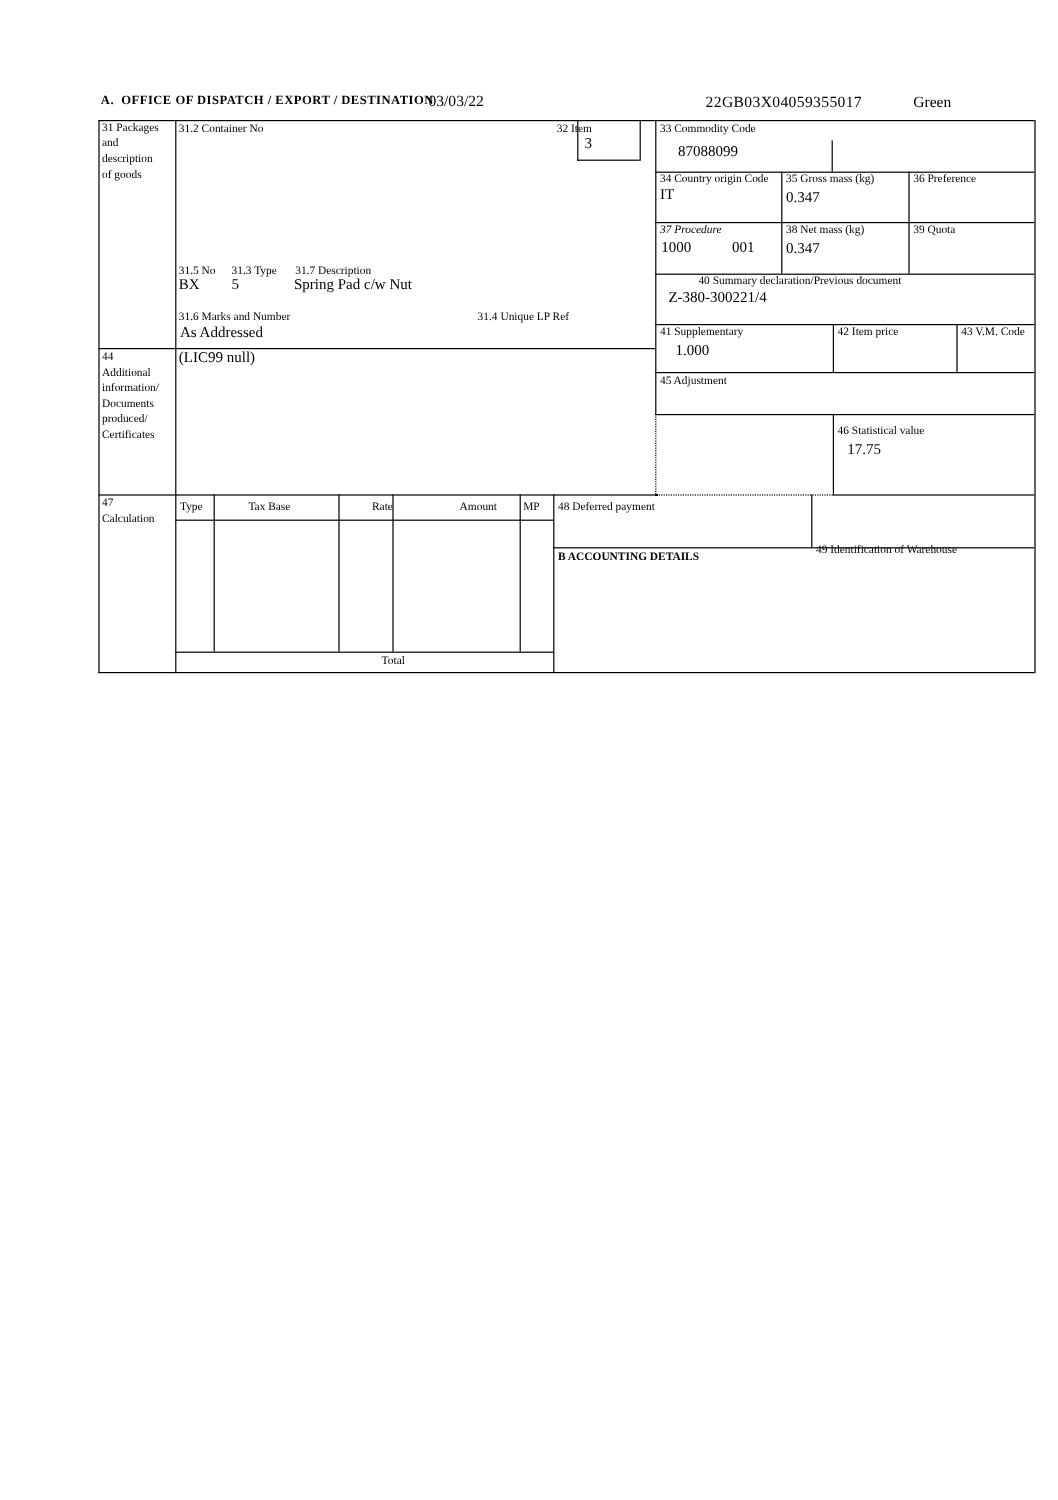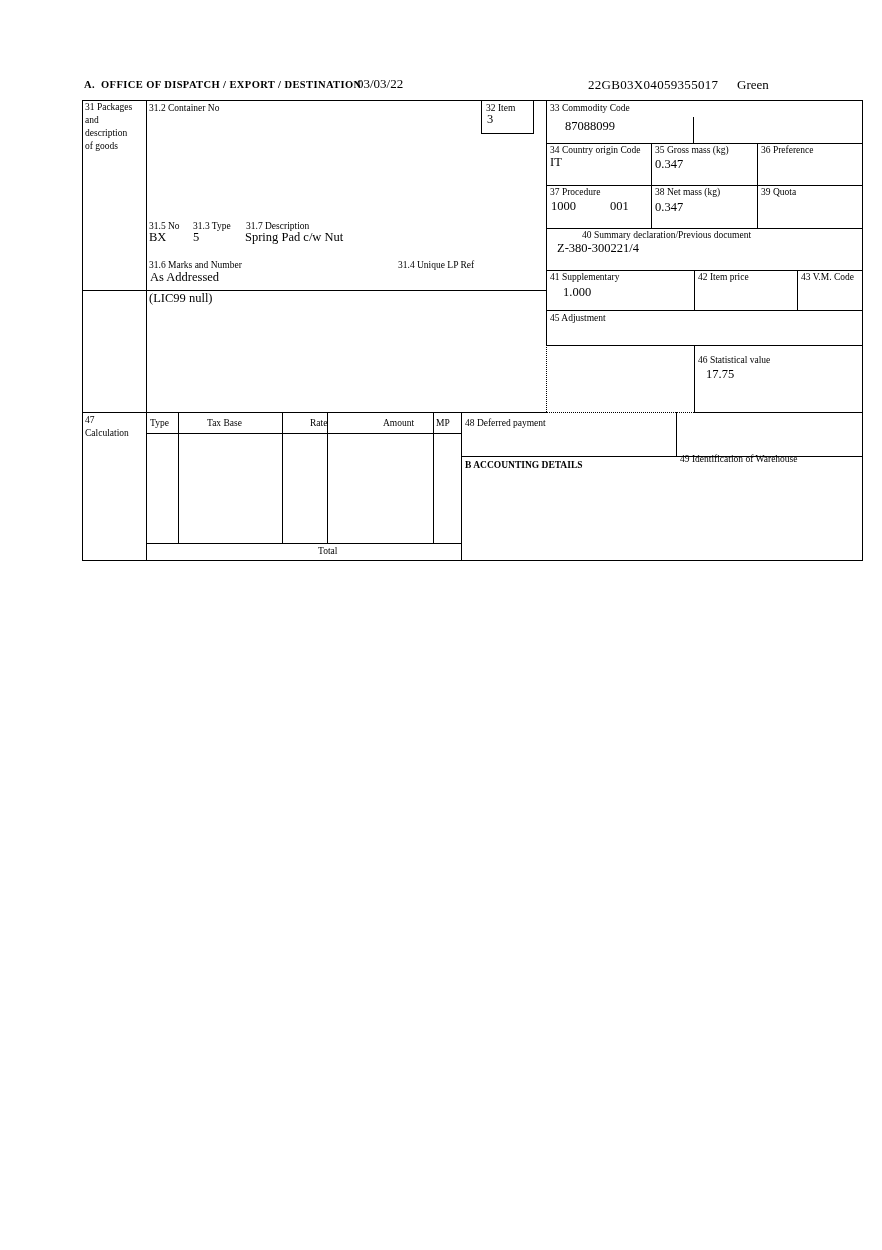--- a/index.html
+++ b/index.html
@@ -17,21 +17,21 @@
   .b { font-weight:bold; }
 </style>
 </head>
 <body>
 
 <div class="page">
 
   <div class="office" style="left:84px;top:79px;">A.  OFFICE OF DISPATCH / EXPORT / DESTINATION</div>
   <div class="val hdrval" style="left:357px;top:77px;">03/03/22</div>
   <div class="val hdrval" style="left:588px;top:78px;letter-spacing:.3px;">22GB03X04059355017</div>
-  <div class="val hdrval" style="left:737px;top:78px;font-family:Liberation Serif, serif;">Green</div>
+  <div class="val hdrval" style="left:761px;top:78px;font-family:Liberation Serif, serif;">Green</div>
 
   <div class="hl" style="left:82px;top:100px;width:780px;"></div>
   <div class="hl" style="left:481px;top:133px;width:52px;"></div>
   <div class="hl" style="left:546px;top:143px;width:316px;"></div>
   <div class="hl" style="left:546px;top:185px;width:316px;"></div>
   <div class="hl" style="left:546px;top:228px;width:316px;"></div>
   <div class="hl" style="left:546px;top:270px;width:316px;"></div>
   <div class="hl" style="left:546px;top:310px;width:316px;"></div>
   <div class="hl" style="left:546px;top:345px;width:316px;"></div>
   <div class="hl" style="left:82px;top:290px;width:464px;"></div>
@@ -60,25 +60,31 @@
   <div class="vl" style="left:282px;top:412px;height:131px;"></div>
   <div class="vl" style="left:327px;top:412px;height:131px;"></div>
   <div class="vl" style="left:433px;top:412px;height:131px;"></div>
   <div class="vl" style="left:461px;top:412px;height:148px;"></div>
   <div class="vl" style="left:676px;top:412px;height:44px;"></div>
 
   <div class="lbl" style="left:85px;top:101px;width:58px;">31 Packages
 and
 description
 of goods</div>
+  <div class="lbl" style="left:85px;top:292px;width:58px;">44
+Additional
+information/
+Documents
+produced/
+Certificates</div>
   <div class="lbl" style="left:85px;top:414px;width:58px;">47
 Calculation</div>
 
   <div class="lbl" style="left:149px;top:102px;">31.2 Container No</div>
-  <div class="lbl" style="left:486px;top:102px;">32 Item</div>
+  <div class="lbl" style="left:464px;top:102px;">32 Item</div>
   <div class="val" style="left:487px;top:112px;">3</div>
 
   <div class="lbl" style="left:149px;top:220px;">31.5 No</div>
   <div class="lbl" style="left:193px;top:220px;">31.3 Type</div>
   <div class="lbl" style="left:246px;top:220px;">31.7 Description</div>
   <div class="val" style="left:149px;top:230px;">BX</div>
   <div class="val" style="left:193px;top:230px;">5</div>
   <div class="val" style="left:245px;top:230px;">Spring Pad c/w Nut</div>
 
   <div class="lbl" style="left:149px;top:259px;">31.6 Marks and Number</div>
@@ -89,21 +95,21 @@
 
   <div class="lbl" style="left:550px;top:102px;">33 Commodity Code</div>
   <div class="val" style="left:565px;top:119px;">87088099</div>
 
   <div class="lbl" style="left:550px;top:144px;">34 Country origin Code</div>
   <div class="val" style="left:550px;top:155px;">IT</div>
   <div class="lbl" style="left:655px;top:144px;">35 Gross mass (kg)</div>
   <div class="val" style="left:655px;top:157px;">0.347</div>
   <div class="lbl" style="left:761px;top:144px;">36 Preference</div>
 
-  <div class="lbl" style="left:550px;top:186px;">37 Procedure</div>
+  <div class="lbl" style="left:550px;top:186px;font-style:italic;">37 Procedure</div>
   <div class="val" style="left:551px;top:199px;">1000</div>
   <div class="val" style="left:610px;top:199px;">001</div>
   <div class="lbl" style="left:655px;top:186px;">38 Net mass (kg)</div>
   <div class="val" style="left:655px;top:200px;">0.347</div>
   <div class="lbl" style="left:761px;top:186px;">39 Quota</div>
 
   <div class="lbl" style="left:550px;top:229px;margin-left:32px;">40 Summary declaration/Previous document</div>
   <div class="val" style="left:557px;top:241px;">Z-380-300221/4</div>
 
   <div class="lbl" style="left:550px;top:271px;">41 Supplementary</div>

